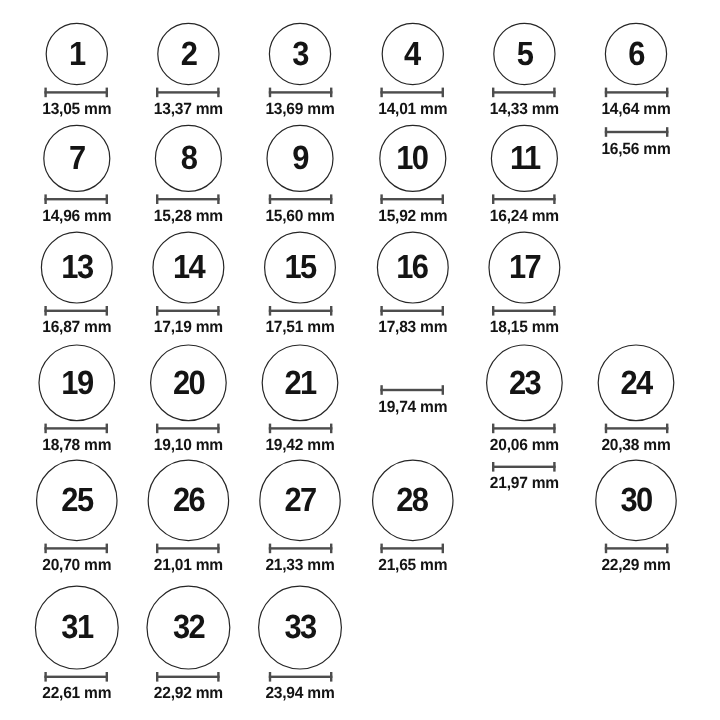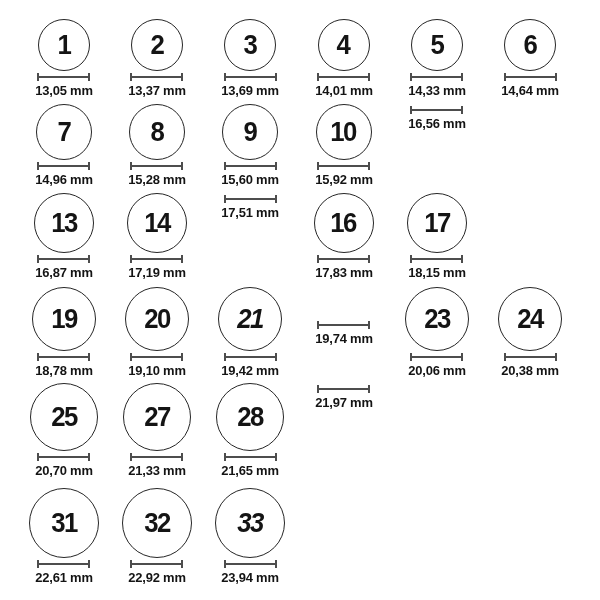--- a/index.html
+++ b/index.html
@@ -187,20 +187,31 @@
           <span class="ring-size-number" style="color: rgb(20, 20, 20);">10</span>
         </div>
         <div class="diameter-ruler">
           <div class="tick-left" style="background: rgb(77, 77, 77);"></div>
           <div class="ruler-line" style="background: rgb(77, 77, 77);"></div>
           <div class="tick-right" style="background: rgb(77, 77, 77);"></div>
         </div>
         <div class="diameter-label" style="color: rgb(20, 20, 20);">15,92 mm</div>
       </div>
       <div class="size-cell">
+        <div class="ring-circle" style="width: 56px; height: 56px; border: 1.4px solid rgb(38, 38, 38);">
+          <span class="ring-size-number" style="color: rgb(20, 20, 20);">11</span>
+        </div>
+        <div class="diameter-ruler">
+          <div class="tick-left" style="background: rgb(77, 77, 77);"></div>
+          <div class="ruler-line" style="background: rgb(77, 77, 77);"></div>
+          <div class="tick-right" style="background: rgb(77, 77, 77);"></div>
+        </div>
+        <div class="diameter-label" style="color: rgb(20, 20, 20);">16,24 mm</div>
+      </div>
+      <div class="size-cell">
         <div class="diameter-ruler">
           <div class="tick-left" style="background: rgb(77, 77, 77);"></div>
           <div class="ruler-line" style="background: rgb(77, 77, 77);"></div>
           <div class="tick-right" style="background: rgb(77, 77, 77);"></div>
         </div>
         <div class="diameter-label" style="color: rgb(20, 20, 20);">16,56 mm</div>
       </div>
     </div>
     <div class="size-row" style="top: 193px;">
       <div class="size-cell">
@@ -219,20 +230,23 @@
           <span class="ring-size-number" style="color: rgb(20, 20, 20);">14</span>
         </div>
         <div class="diameter-ruler">
           <div class="tick-left" style="background: rgb(77, 77, 77);"></div>
           <div class="ruler-line" style="background: rgb(77, 77, 77);"></div>
           <div class="tick-right" style="background: rgb(77, 77, 77);"></div>
         </div>
         <div class="diameter-label" style="color: rgb(20, 20, 20);">17,19 mm</div>
       </div>
       <div class="size-cell">
+        <div class="ring-circle" style="width: 60px; height: 60px; border: 1.4px solid rgb(38, 38, 38);">
+          <span class="ring-size-number" style="color: rgb(20, 20, 20);">15</span>
+        </div>
         <div class="diameter-ruler">
           <div class="tick-left" style="background: rgb(77, 77, 77);"></div>
           <div class="ruler-line" style="background: rgb(77, 77, 77);"></div>
           <div class="tick-right" style="background: rgb(77, 77, 77);"></div>
         </div>
         <div class="diameter-label" style="color: rgb(20, 20, 20);">17,51 mm</div>
       </div>
       <div class="size-cell">
         <div class="ring-circle" style="width: 60px; height: 60px; border: 1.4px solid rgb(38, 38, 38);">
           <span class="ring-size-number" style="color: rgb(20, 20, 20);">16</span>
@@ -273,21 +287,21 @@
           <span class="ring-size-number" style="color: rgb(20, 20, 20);">20</span>
         </div>
         <div class="diameter-ruler">
           <div class="tick-left" style="background: rgb(77, 77, 77);"></div>
           <div class="ruler-line" style="background: rgb(77, 77, 77);"></div>
           <div class="tick-right" style="background: rgb(77, 77, 77);"></div>
         </div>
         <div class="diameter-label" style="color: rgb(20, 20, 20);">19,10 mm</div>
       </div>
       <div class="size-cell">
-        <div class="ring-circle" style="width: 64px; height: 64px; border: 1.4px solid rgb(38, 38, 38); font-style: italic;">
+        <div class="ring-circle" style="width: 64px; height: 64px; border: 1.4px solid rgb(38, 38, 38);">
           <span class="ring-size-number" style="color: rgb(20, 20, 20);">21</span>
         </div>
         <div class="diameter-ruler">
           <div class="tick-left" style="background: rgb(77, 77, 77);"></div>
           <div class="ruler-line" style="background: rgb(77, 77, 77);"></div>
           <div class="tick-right" style="background: rgb(77, 77, 77);"></div>
         </div>
         <div class="diameter-label" style="color: rgb(20, 20, 20);">19,42 mm</div>
       </div>
       <div class="size-cell">
@@ -328,20 +342,31 @@
         </div>
         <div class="diameter-ruler">
           <div class="tick-left" style="background: rgb(77, 77, 77);"></div>
           <div class="ruler-line" style="background: rgb(77, 77, 77);"></div>
           <div class="tick-right" style="background: rgb(77, 77, 77);"></div>
         </div>
         <div class="diameter-label" style="color: rgb(20, 20, 20);">20,70 mm</div>
       </div>
       <div class="size-cell">
         <div class="ring-circle" style="width: 68px; height: 68px; border: 1.4px solid rgb(38, 38, 38);">
+          <span class="ring-size-number" style="color: rgb(20, 20, 20);">26</span>
+        </div>
+        <div class="diameter-ruler">
+          <div class="tick-left" style="background: rgb(77, 77, 77);"></div>
+          <div class="ruler-line" style="background: rgb(77, 77, 77);"></div>
+          <div class="tick-right" style="background: rgb(77, 77, 77);"></div>
+        </div>
+        <div class="diameter-label" style="color: rgb(20, 20, 20);">21,01 mm</div>
+      </div>
+      <div class="size-cell">
+        <div class="ring-circle" style="width: 68px; height: 68px; border: 1.4px solid rgb(38, 38, 38);">
           <span class="ring-size-number" style="color: rgb(20, 20, 20);">27</span>
         </div>
         <div class="diameter-ruler">
           <div class="tick-left" style="background: rgb(77, 77, 77);"></div>
           <div class="ruler-line" style="background: rgb(77, 77, 77);"></div>
           <div class="tick-right" style="background: rgb(77, 77, 77);"></div>
         </div>
         <div class="diameter-label" style="color: rgb(20, 20, 20);">21,33 mm</div>
       </div>
       <div class="size-cell">
@@ -356,20 +381,31 @@
         <div class="diameter-label" style="color: rgb(20, 20, 20);">21,65 mm</div>
       </div>
       <div class="size-cell">
         <div class="diameter-ruler">
           <div class="tick-left" style="background: rgb(77, 77, 77);"></div>
           <div class="ruler-line" style="background: rgb(77, 77, 77);"></div>
           <div class="tick-right" style="background: rgb(77, 77, 77);"></div>
         </div>
         <div class="diameter-label" style="color: rgb(20, 20, 20);">21,97 mm</div>
       </div>
+      <div class="size-cell">
+        <div class="ring-circle" style="width: 68px; height: 68px; border: 1.4px solid rgb(38, 38, 38);">
+          <span class="ring-size-number" style="color: rgb(20, 20, 20);">30</span>
+        </div>
+        <div class="diameter-ruler">
+          <div class="tick-left" style="background: rgb(77, 77, 77);"></div>
+          <div class="ruler-line" style="background: rgb(77, 77, 77);"></div>
+          <div class="tick-right" style="background: rgb(77, 77, 77);"></div>
+        </div>
+        <div class="diameter-label" style="color: rgb(20, 20, 20);">22,29 mm</div>
+      </div>
     </div>
     <div class="size-row" style="top: 488px;">
       <div class="size-cell">
         <div class="ring-circle" style="width: 70px; height: 70px; border: 1.4px solid rgb(38, 38, 38);">
           <span class="ring-size-number" style="color: rgb(20, 20, 20);">31</span>
         </div>
         <div class="diameter-ruler">
           <div class="tick-left" style="background: rgb(77, 77, 77);"></div>
           <div class="ruler-line" style="background: rgb(77, 77, 77);"></div>
           <div class="tick-right" style="background: rgb(77, 77, 77);"></div>
@@ -381,21 +417,21 @@
           <span class="ring-size-number" style="color: rgb(20, 20, 20);">32</span>
         </div>
         <div class="diameter-ruler">
           <div class="tick-left" style="background: rgb(77, 77, 77);"></div>
           <div class="ruler-line" style="background: rgb(77, 77, 77);"></div>
           <div class="tick-right" style="background: rgb(77, 77, 77);"></div>
         </div>
         <div class="diameter-label" style="color: rgb(20, 20, 20);">22,92 mm</div>
       </div>
       <div class="size-cell">
-        <div class="ring-circle" style="width: 70px; height: 70px; border: 1.4px solid rgb(38, 38, 38); font-style: italic;">
+        <div class="ring-circle" style="width: 70px; height: 70px; border: 1.4px solid rgb(38, 38, 38);">
           <span class="ring-size-number" style="color: rgb(20, 20, 20);">33</span>
         </div>
         <div class="diameter-ruler">
           <div class="tick-left" style="background: rgb(77, 77, 77);"></div>
           <div class="ruler-line" style="background: rgb(77, 77, 77);"></div>
           <div class="tick-right" style="background: rgb(77, 77, 77);"></div>
         </div>
         <div class="diameter-label" style="color: rgb(20, 20, 20);">23,94 mm</div>
       </div>
     </div>

